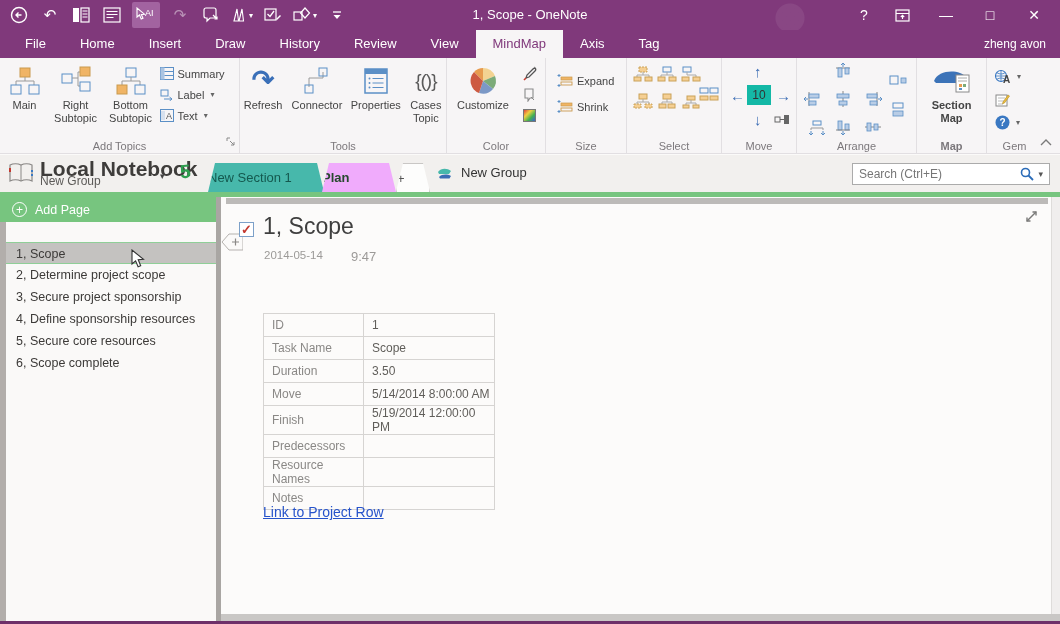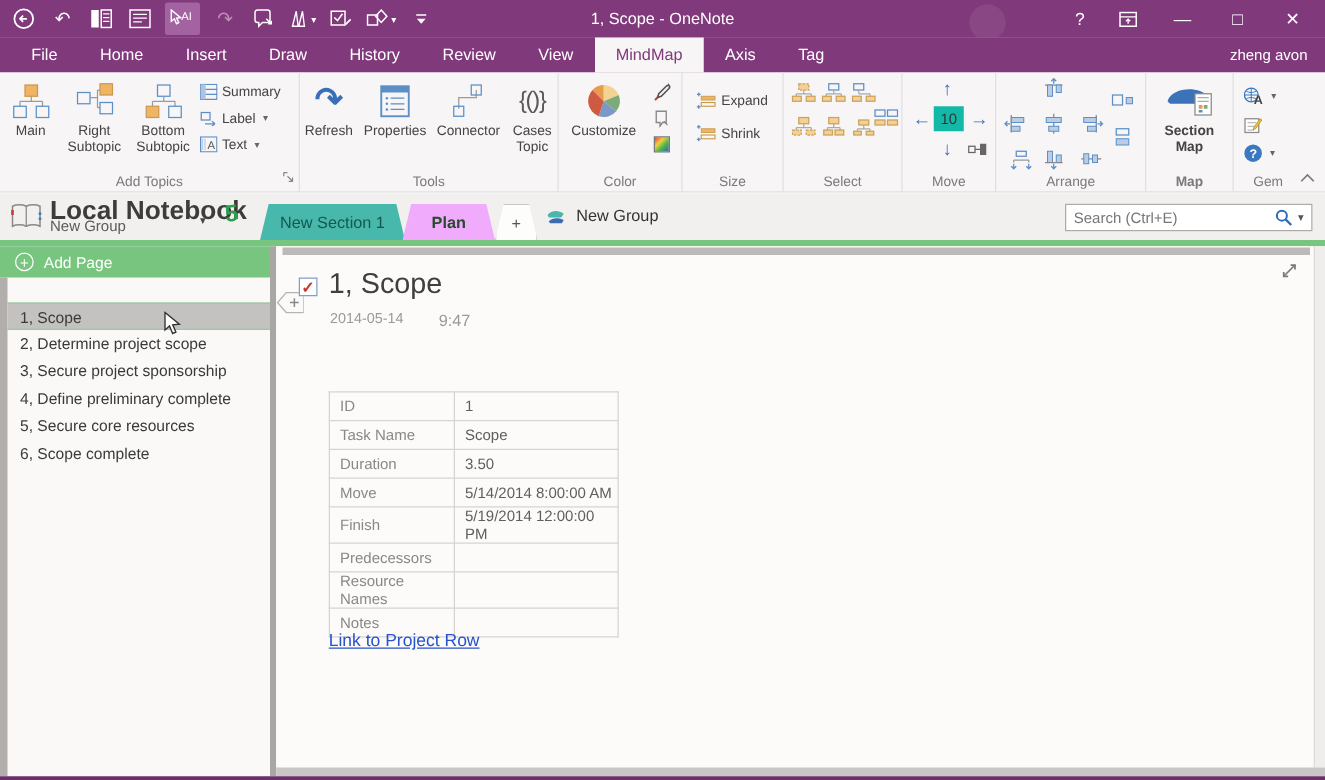--- a/index.html
+++ b/index.html
@@ -60,21 +60,21 @@
     text-align:center; line-height:20px; font-size:12px; color:#333; }
 
   
   .navbar { position:absolute; left:0; top:155px; width:1060px; height:37px; background:#f2f0ee; }
   .nbicon { position:absolute; left:8px; top:7px; }
   .nbtitle { position:absolute; left:40px; top:2px; font-size:21px; color:#3e3c3a;font-weight:bold; }
   .nbsub { position:absolute; left:40px; top:19px; font-size:12px; color:#5c5a58; }
   .nbdrop { position:absolute; left:160px; top:16px; font-size:9px; color:#444; }
   .syncarrow { position:absolute; left:180px; top:6px; color:#2e9e4f; font-size:19px; font-weight:bold;
     transform:rotate(-6deg); }
-  .stab { position:absolute; top:8px; height:29px; line-height:29px; text-align:center; font-size:13px; }
+  .stab { position:absolute; top:8px; height:29px; line-height:29px; text-align:left; font-size:13px; }
   .trap { clip-path:polygon(7px 0, calc(100% - 7px) 0, 100% 100%, 0 100%); }
   .stab.teal { left:208px; width:116px; background:#47b8ab; color:#14584e; }
   .stab.plan { left:322px; width:74px; background:#f0abfc; color:#27492e; font-weight:bold; }
   .stab.plus { left:396px; width:34px; background:#fdfdfc; color:#555;
     border:1px solid #c9c7c5; border-bottom:none; }
   .ngroup { position:absolute; left:436px; top:10px; display:flex; align-items:center; gap:7px;
     font-size:13px; color:#333; }
   .searchbox { position:absolute; left:852px; top:8px; width:198px; height:22px; background:#fff;
     border:1px solid #ababab; display:flex; align-items:center; }
   .searchbox input { flex:1; border:none; outline:none; font-family:"Liberation Sans",sans-serif;
@@ -298,43 +298,43 @@
           </svg>
       </span>
     </div>
 
     <div class="grp" style="left:240px;width:207px;">
       <div class="grow">
         <div class="big" style="width:48px;">
           <span class="bicon bluetxt" style="font-size:27px;">↷</span>
           <span>Refresh</span>
         </div>
+        <div class="big" style="width:60px;">
+          <span class="bicon">
+            <svg width="30" height="30" viewBox="0 0 30 30">
+                <path d="M7 21V12h14V6" stroke="#9a9a9a" fill="none"></path>
+                <rect x="3" y="19" width="8" height="8" fill="none" stroke="#5b8fc6"></rect>
+                <rect x="17" y="2" width="8" height="8" fill="none" stroke="#5b8fc6"></rect>
+              </svg>
+          </span>
+          <span></span>
+          <span>Connector</span>
+        </div>
         <div class="big" style="width:58px;">
           <span class="bicon">
             <svg width="26" height="28" viewBox="0 0 26 28">
                 <rect x="2" y="2" width="22" height="24" fill="none" stroke="#5b8fc6" stroke-width="1.5"></rect>
                 <rect x="2" y="2" width="22" height="5" fill="#5b8fc6"></rect>
                 <circle cx="6.5" cy="11.5" r="1" fill="#5b8fc6"></circle>
                 <circle cx="6.5" cy="16" r="1" fill="#5b8fc6"></circle>
                 <circle cx="6.5" cy="20.5" r="1" fill="#5b8fc6"></circle>
                 <path d="M9.5 11.5h11M9.5 16h11M9.5 20.5h11" stroke="#5b8fc6"></path>
               </svg>
           </span>
           <span>Properties</span>
-        </div>
-        <div class="big" style="width:60px;">
-          <span class="bicon">
-            <svg width="30" height="30" viewBox="0 0 30 30">
-                <path d="M7 21V12h14V6" stroke="#9a9a9a" fill="none"></path>
-                <rect x="3" y="19" width="8" height="8" fill="none" stroke="#5b8fc6"></rect>
-                <rect x="17" y="2" width="8" height="8" fill="none" stroke="#5b8fc6"></rect>
-              </svg>
-          </span>
-          <span></span>
-          <span>Connector</span>
         </div>
         <div class="big" style="width:42px;">
           <span class="bicon braces">{()}</span>
           <span>Cases Topic</span>
         </div>
       </div>
       <div class="glabel">Tools</div>
     </div>
 
     <div class="grp" style="left:447px;width:99px;">
@@ -611,21 +611,21 @@
     <div class="sidebar">
       <div class="addpage">
         <span class="addcirc">+</span>
         <span>Add Page</span>
       </div>
       <div class="leftstrip"></div>
       <div class="pages">
         <div class="pitem selected">1, Scope</div>
         <div class="pitem">2, Determine project scope</div>
         <div class="pitem">3, Secure project sponsorship</div>
-        <div class="pitem">4, Define preliminary complete</div>
+        <div class="pitem">4, Define sponsorship resources</div>
         <div class="pitem">5, Secure core resources</div>
         <div class="pitem">6, Scope complete</div>
       </div>
     </div>
 
     <div class="vdivider"></div>
 
     <div class="content">
       <div class="topstrip"></div>
       <span class="fullpage-btn">

